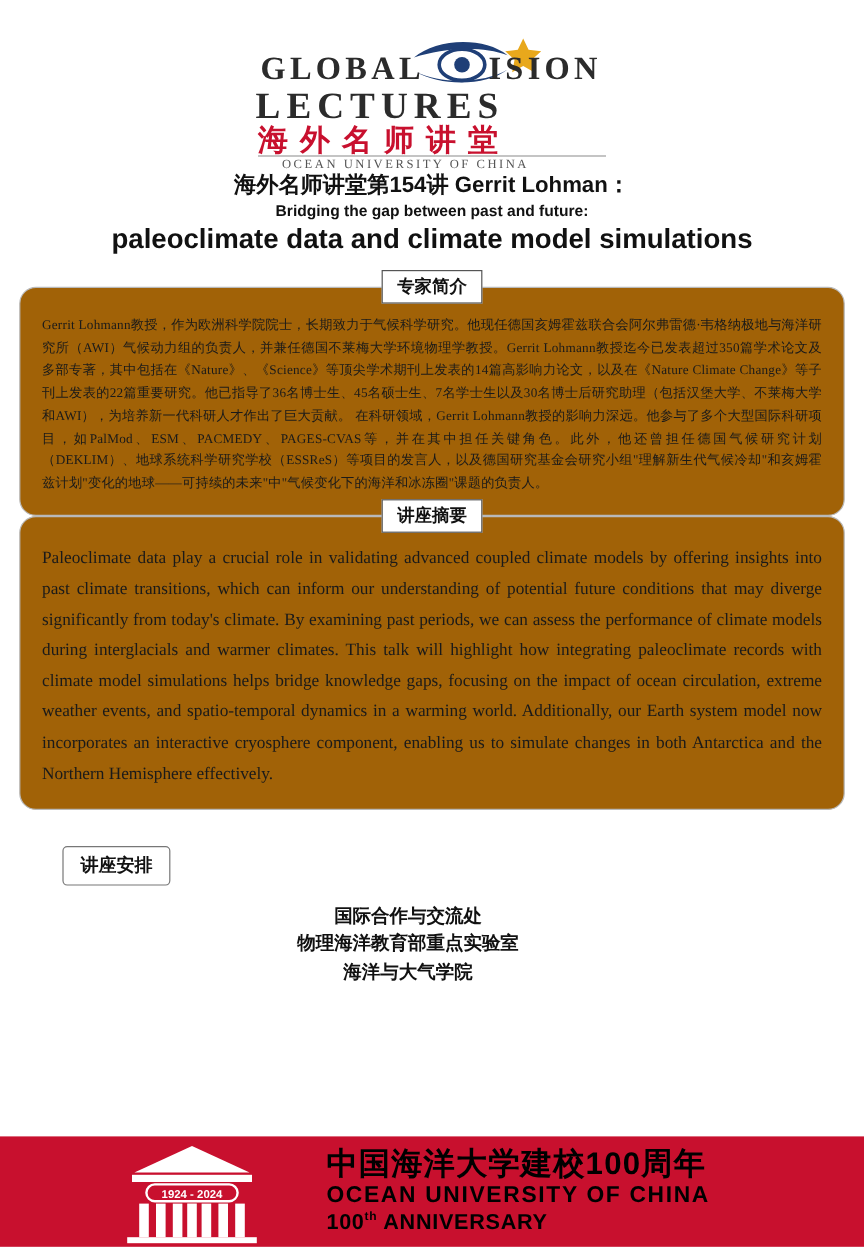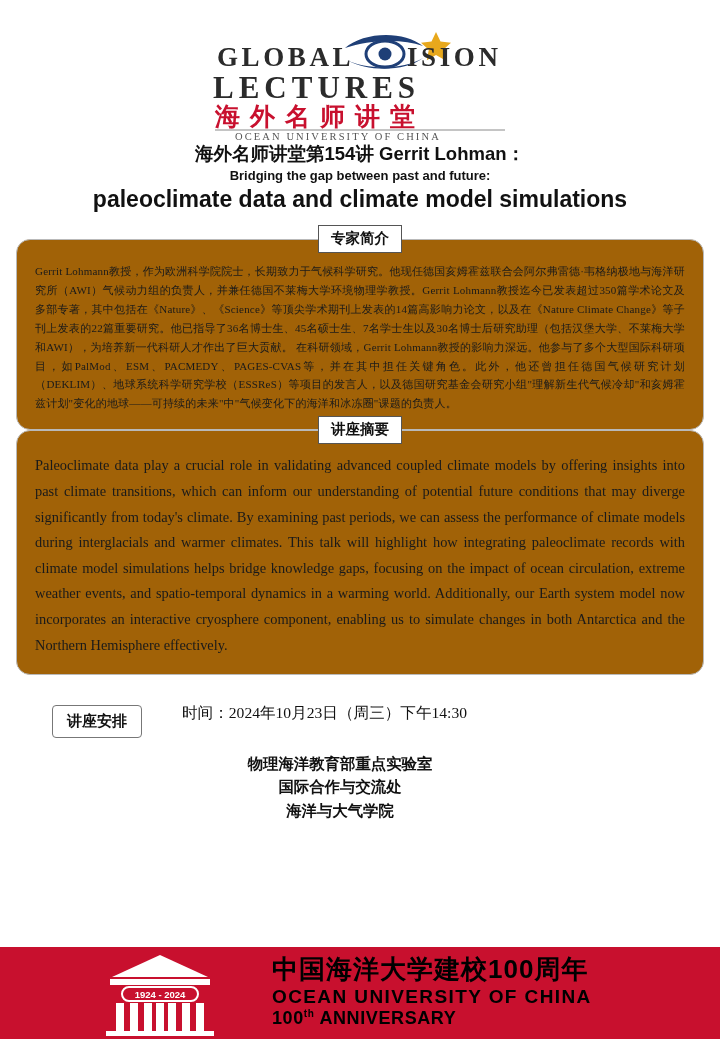--- a/index.html
+++ b/index.html
@@ -221,27 +221,26 @@
   </div>
 
   <div class="panel" id="abstract-panel">
     <div class="panel-label">讲座摘要</div>
     <div class="panel-body en">Paleoclimate data play a crucial role in validating advanced coupled climate models by offering insights into past climate transitions, which can inform our understanding of potential future conditions that may diverge significantly from today's climate. By examining past periods, we can assess the performance of climate models during interglacials and warmer climates. This talk will highlight how integrating paleoclimate records with climate model simulations helps bridge knowledge gaps, focusing on the impact of ocean circulation, extreme weather events, and spatio-temporal dynamics in a warming world. Additionally, our Earth system model now incorporates an interactive cryosphere component, enabling us to simulate changes in both Antarctica and the Northern Hemisphere effectively.</div>
   </div>
 
   <div class="schedule-row">
     <div class="schedule-tag">讲座安排</div>
     <div class="schedule-lines">
-      <div>时间：2024年10月23日（周三）下午14:30</div>
     </div>
   </div>
 
   <div class="org-block">
+    <div>国际合作与交流处</div>
     <div>物理海洋教育部重点实验室</div>
-    <div>国际合作与交流处</div>
     <div>海洋与大气学院</div>
   </div>
 
   <div class="footer">
     <div class="footer-inner">
       <div class="gate-holder">
         <svg width="200" height="86" viewBox="0 0 200 86" xmlns="http://www.w3.org/2000/svg">
 
           <g fill="#ffffff">
             <path d="M100 4 L148 26 L52 26 Z"></path>

